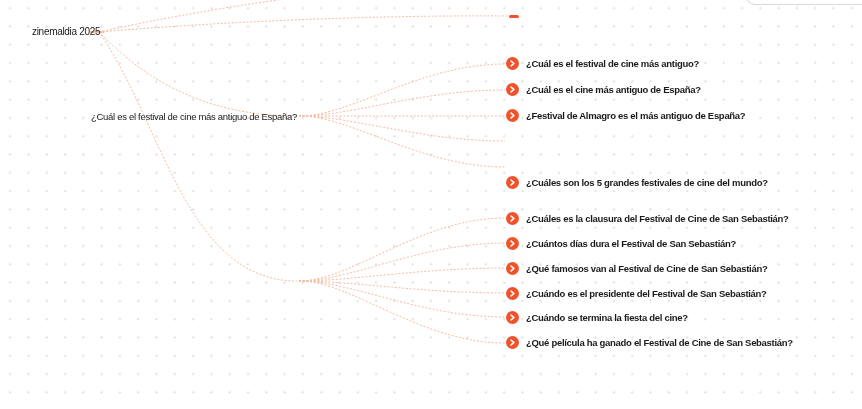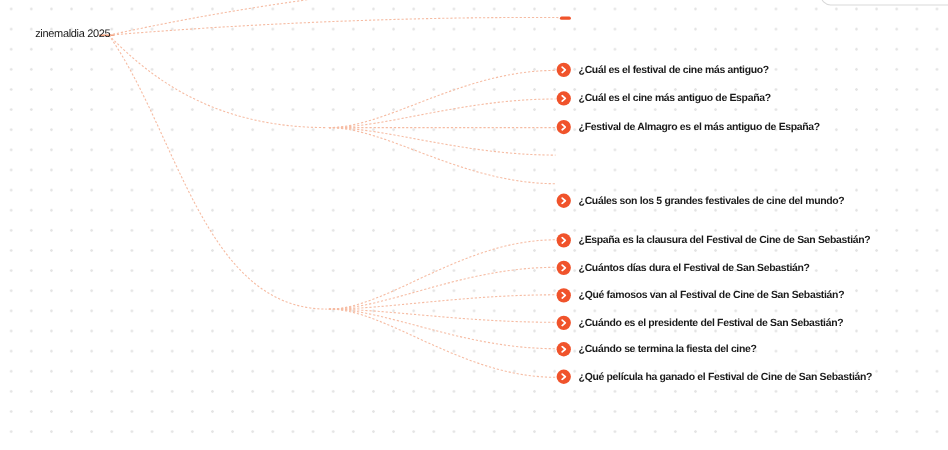--- a/index.html
+++ b/index.html
@@ -68,20 +68,21 @@
     <path class="edge" d="M299,281 C352,281 420,317 505,317"></path>
     <path class="edge" d="M299,281 C352,281 420,343 505,343"></path>
   </svg>
 
   <div class="panel-corner"></div>
 
   <div class="collapsed-dash"></div>
 
   <div class="node-label" style="left:32px;top:25px;font-size:10px">zinemaldia 2025</div>
 
+  <div class="node-label branch" style="right:565px;top:110px">¿Cuál es el festival de cine más antiguo de España?</div>
 
   <div class="leaf" style="top:57px">
     <span class="dot-btn">
         <svg width="7" height="7" viewBox="0 0 10 10">
           <path d="M3 1.5 L7 5 L3 8.5" fill="none" stroke="#fff" stroke-width="2.2" stroke-linecap="round" stroke-linejoin="round"></path>
         </svg>
       </span>
     <span class="leaf-label">¿Cuál es el festival de cine más antiguo?</span>
   </div>
   <div class="leaf" style="top:83px">
@@ -108,21 +109,21 @@
       </span>
     <span class="leaf-label">¿Cuáles son los 5 grandes festivales de cine del mundo?</span>
   </div>
 
   <div class="leaf" style="top:212px">
     <span class="dot-btn">
         <svg width="7" height="7" viewBox="0 0 10 10">
           <path d="M3 1.5 L7 5 L3 8.5" fill="none" stroke="#fff" stroke-width="2.2" stroke-linecap="round" stroke-linejoin="round"></path>
         </svg>
       </span>
-    <span class="leaf-label">¿España es la clausura del Festival de Cine de San Sebastián?</span>
+    <span class="leaf-label">¿Cuáles es la clausura del Festival de Cine de San Sebastián?</span>
   </div>
   <div class="leaf" style="top:262px">
     <span class="dot-btn">
         <svg width="7" height="7" viewBox="0 0 10 10">
           <path d="M3 1.5 L7 5 L3 8.5" fill="none" stroke="#fff" stroke-width="2.2" stroke-linecap="round" stroke-linejoin="round"></path>
         </svg>
       </span>
     <span class="leaf-label">¿Qué famosos van al Festival de Cine de San Sebastián?</span>
   </div>
   <div class="leaf" style="top:237px">

